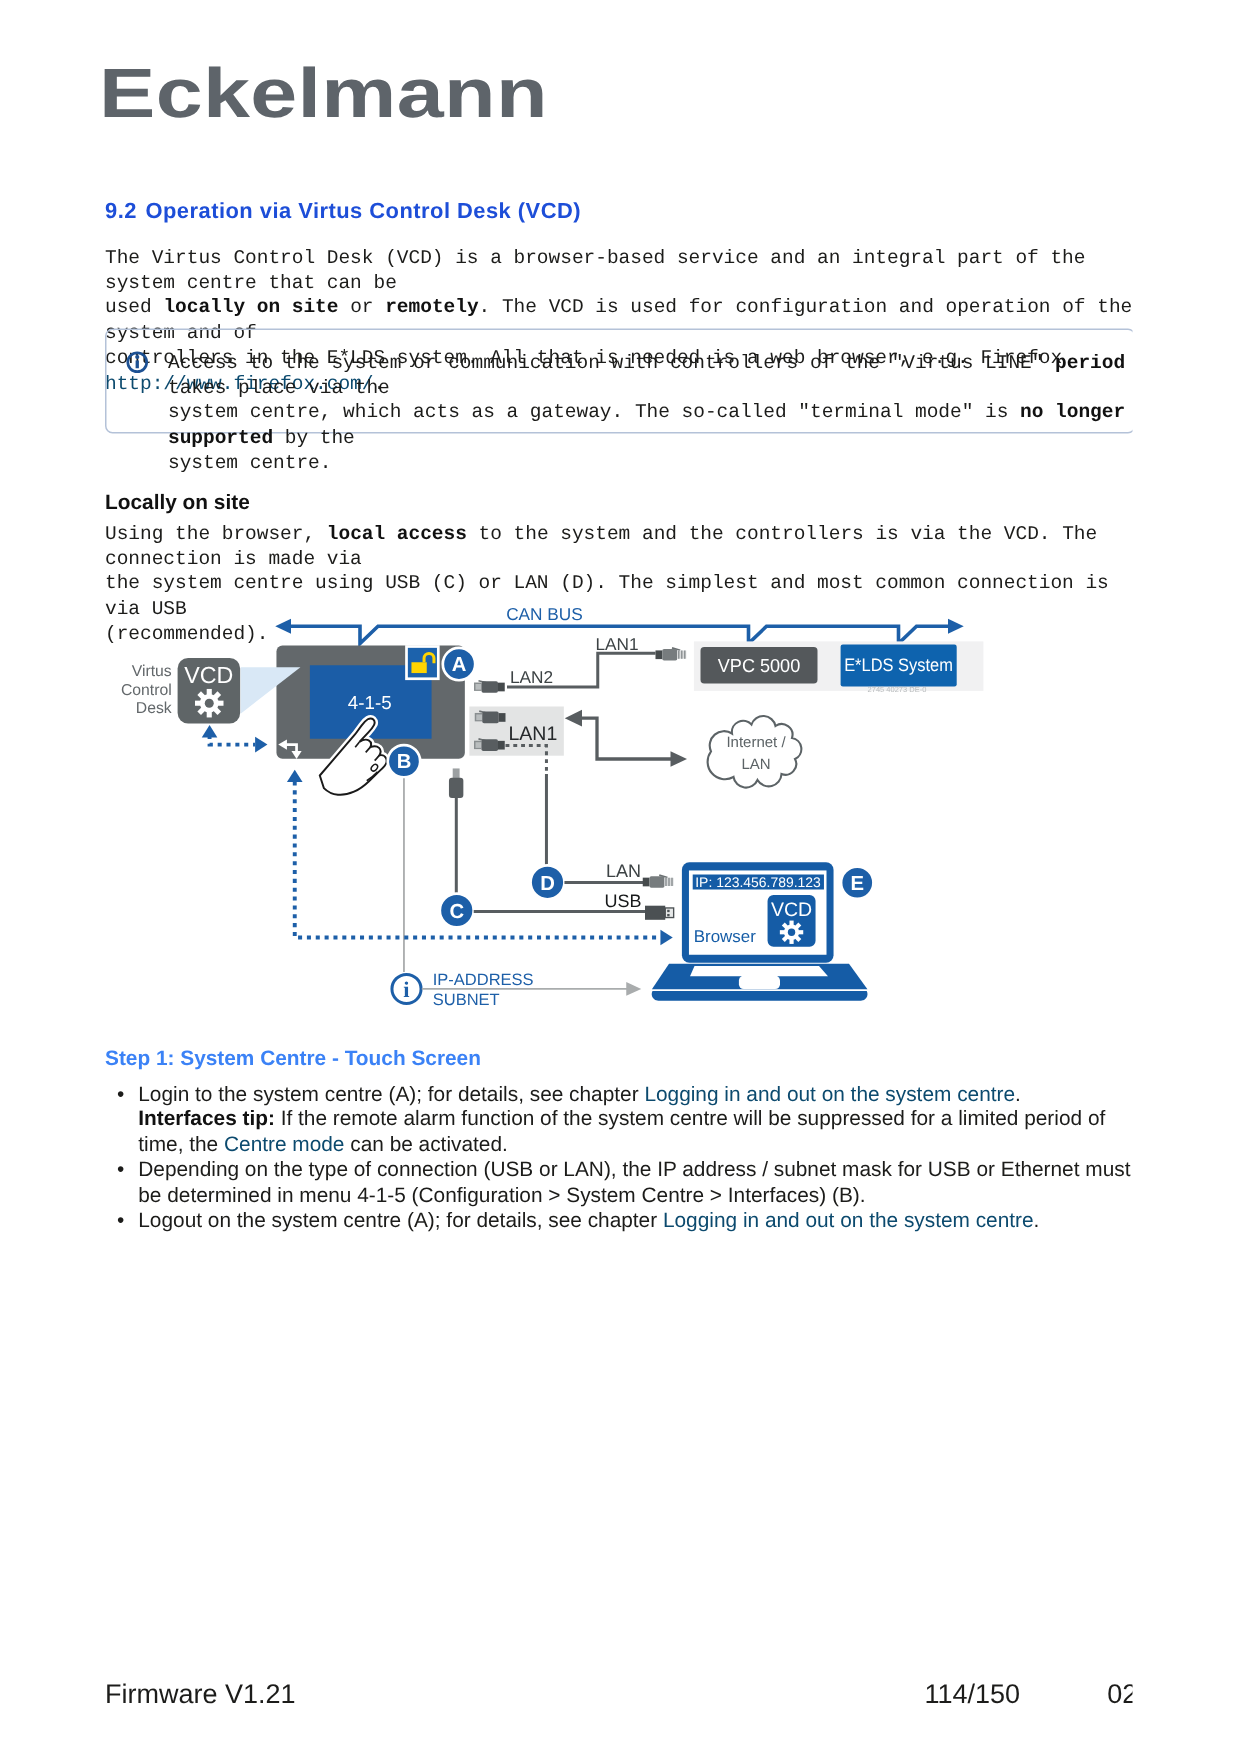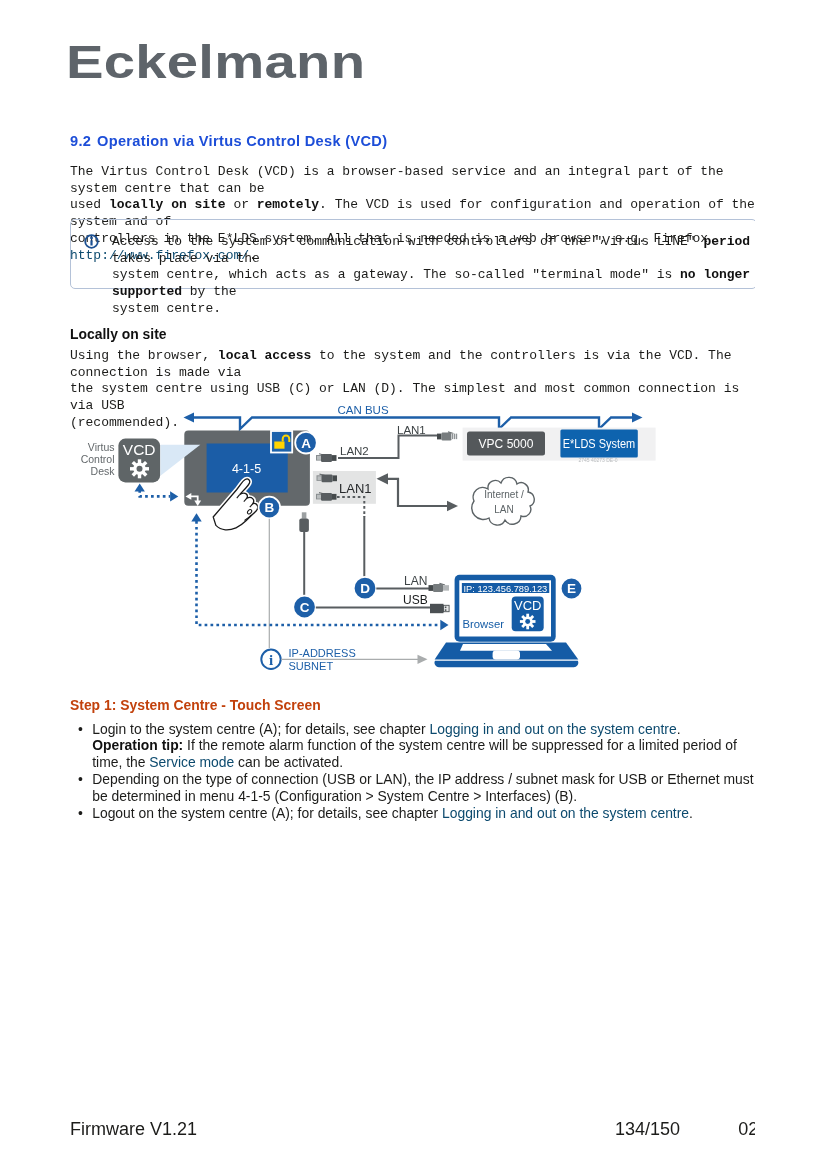--- a/index.html
+++ b/index.html
@@ -6,21 +6,21 @@
   .page{position:relative;width:755px;height:1169px;background:#fff;overflow:hidden;
         font-family:"Liberation Sans",sans-serif;color:#1c1c1a;}
   .abs{position:absolute;}
   .logo{left:66px;top:35px;font-size:46.5px;font-weight:bold;color:#5e646a;letter-spacing:0.2px;transform:scaleX(1.21);transform-origin:0 0;}
   .h1{left:70px;top:132.5px;font-size:14.6px;font-weight:bold;color:#1d4ed8;letter-spacing:0.32px;}
   .body{font-size:13px;line-height:16.7px;letter-spacing:-0.02px;font-family:Liberation Mono, monospace;}
   b{font-weight:bold;color:#111;}
   a{color:#0c4a6e;text-decoration:none;}
   .infobox{left:70px;top:219px;width:687px;height:70px;border:1.5px solid #b4c2d8;border-radius:5px;box-sizing:border-box;}
   .h2{left:70px;top:325.5px;font-size:13.9px;font-weight:bold;color:#111;}
-  .h3{left:70px;top:696.5px;font-size:13.9px;font-weight:bold;color:#c2410c;}
+  .h3{left:70px;top:696.5px;font-size:13.9px;font-weight:bold;color:#3b82f6;}
   .list{left:70px;top:720.5px;font-size:13.9px;line-height:16.9px;width:720px;}
   .li{position:relative;padding-left:22.2px;}
   .li .blt{position:absolute;left:8px;top:0;}
   .foot{font-size:18px;color:#1c1c1a;top:1118.5px;}
 </style>
 </head>
 <body>
 <div class="page">
   <div class="abs logo">Eckelmann</div>
   <div class="abs h1"><span style="display:inline-block;width:27px">9.2</span>Operation via Virtus Control Desk (VCD)</div>
@@ -215,23 +215,23 @@
     </g>
     <polygon points="139.7,483.4 134.5,491.6 144.9,491.6" fill="#1d5fa8"></polygon>
     <polygon points="178.3,496.4 170.1,491.2 170.1,501.6" fill="#1d5fa8"></polygon>
     <polygon points="196.5,513.2 191.3,521.4 201.7,521.4" fill="#1d5fa8"></polygon>
     <polygon points="448.5,625 440.3,619.8 440.3,630.2" fill="#1d5fa8"></polygon>
   </svg>
 
   <div class="abs h3">Step 1: System Centre - Touch Screen</div>
   <div class="abs list">
     <div class="li"><span class="blt">•</span>Login to the system centre (A); for details, see chapter <a>Logging in and out on the system centre</a>.</div>
-    <div class="li"><b>Operation tip:</b> If the remote alarm function of the system centre will be suppressed for a limited period of</div>
-    <div class="li">time, the <a>Service mode</a> can be activated.</div>
+    <div class="li"><b>Interfaces tip:</b> If the remote alarm function of the system centre will be suppressed for a limited period of</div>
+    <div class="li">time, the <a>Centre mode</a> can be activated.</div>
     <div class="li"><span class="blt">•</span>Depending on the type of connection (USB or LAN), the IP address / subnet mask for USB or Ethernet must</div>
     <div class="li">be determined in menu 4-1-5 (Configuration &gt; System Centre &gt; Interfaces) (B).</div>
     <div class="li"><span class="blt">•</span>Logout on the system centre (A); for details, see chapter <a>Logging in and out on the system centre</a>.</div>
   </div>
 
   <div class="abs foot" style="left:70px;">Firmware V1.21</div>
   <div class="abs foot" style="left:0;width:827px;text-align:right;">02.11.2022</div>
-  <div class="abs foot" style="right:75px;">134/150</div>
+  <div class="abs foot" style="right:75px;">114/150</div>
 </div>
 
 </body></html>

